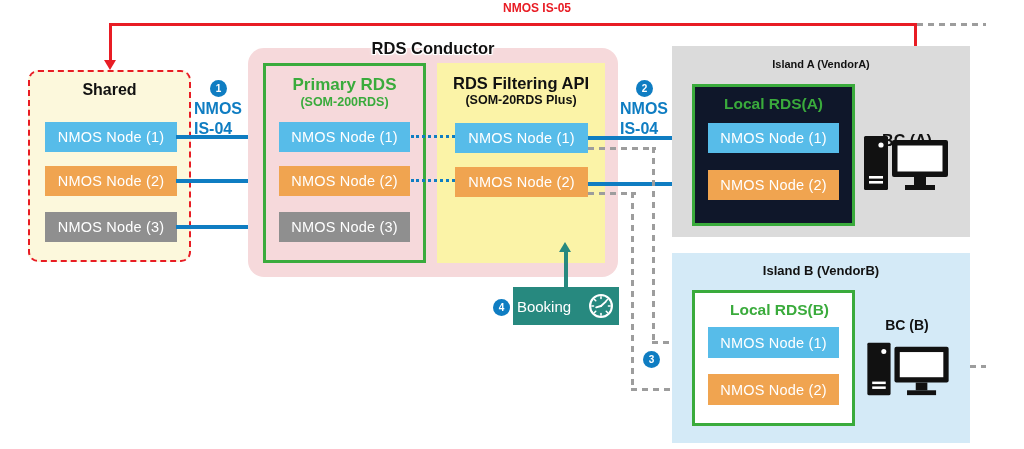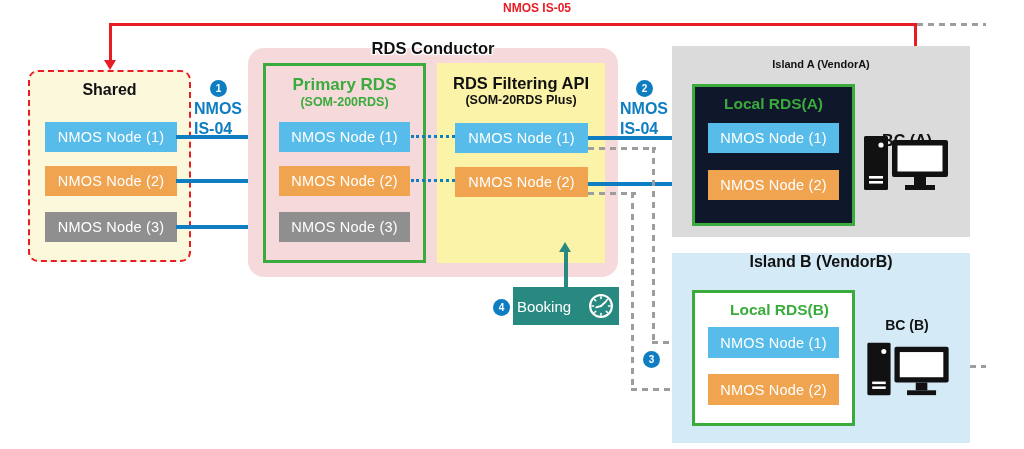--- a/index.html
+++ b/index.html
@@ -144,21 +144,21 @@
       <rect x="7" y="44" width="14" height="2.6" fill="#fff"></rect>
       <rect x="7" y="49" width="14" height="2.6" fill="#fff"></rect>
       <rect x="30" y="8" width="56" height="37" rx="2" fill="#111"></rect>
       <rect x="35.5" y="13.5" width="45" height="26" fill="#fff"></rect>
       <rect x="52" y="45" width="12" height="8" fill="#111"></rect>
       <rect x="43" y="53" width="30" height="5" fill="#111"></rect>
     </svg>
   </div>
 
   <div class="abs" style="left:672px;top:253px;width:298px;height:190px;background:#d4eaf7;">
-    <div class="box-title" style="font-size:16px;">Island B (VendorB)</div>
+    <div class="box-title" style="margin-top:10px;font-size:13px;">Island B (VendorB)</div>
     <div class="abs" style="left:20px;top:37px;width:163px;height:136px;box-sizing:border-box;background:#ffffff;border:3px solid #3aab3c;padding-left:12px;">
       <div class="box-title green-t" style="margin-top:8px;font-size:15.5px;">Local RDS(B)</div>
       <div class="abs node node-blue" style="left:13px;top:34px;width:131px;height:31px;">NMOS Node (1)</div>
       <div class="abs node node-orange" style="left:13px;top:81px;width:131px;height:31px;">NMOS Node (2)</div>
     </div>
     <div class="abs box-title" style="left:190px;top:64px;width:90px;font-size:14px;">BC (B)</div>
     <svg class="abs" style="left:192px;top:86px;" width="88" height="60" viewBox="0 0 88 62">
       <rect x="2" y="4" width="24" height="54" rx="1.5" fill="#111"></rect>
       <circle cx="19" cy="13" r="2.6" fill="#fff"></circle>
       <rect x="7" y="44" width="14" height="2.6" fill="#fff"></rect>

